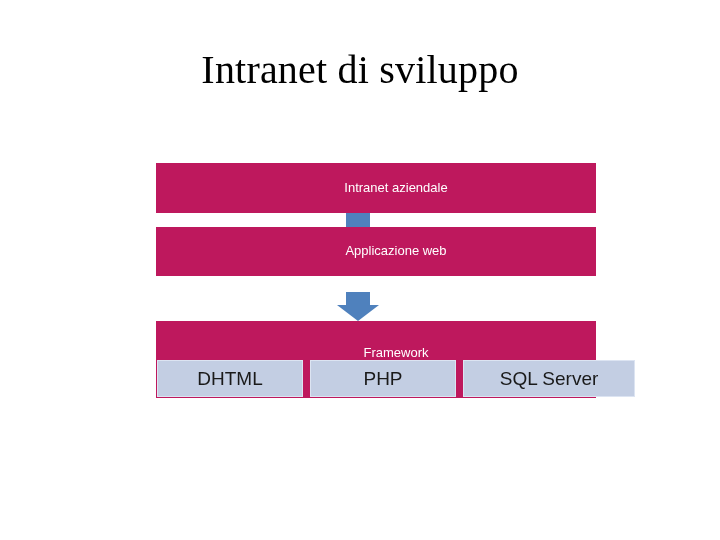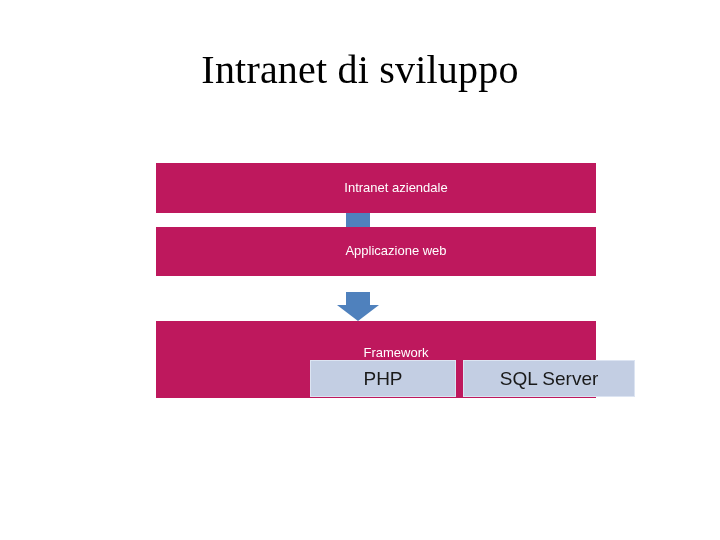--- a/index.html
+++ b/index.html
@@ -169,20 +169,21 @@
     </div>
 
     <div class="arrow" id="arrow-2">
       <div class="shaft"></div>
       <div class="head"></div>
     </div>
 
     <div class="bar" id="bar-framework">
       <div class="bar-label">Framework</div>
 
+      <div class="child-box" id="child-dhtml">DHTML</div>
 
       <div class="child-box" id="child-sqlserver">SQL Server</div>
 
       <div class="child-box" id="child-php">PHP</div>
     </div>
 
   </div>
 </div>
 
 </body></html>

